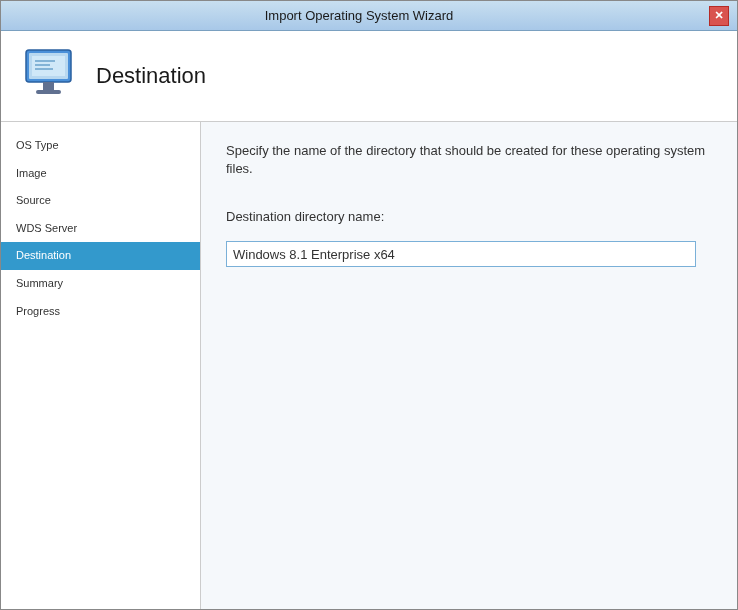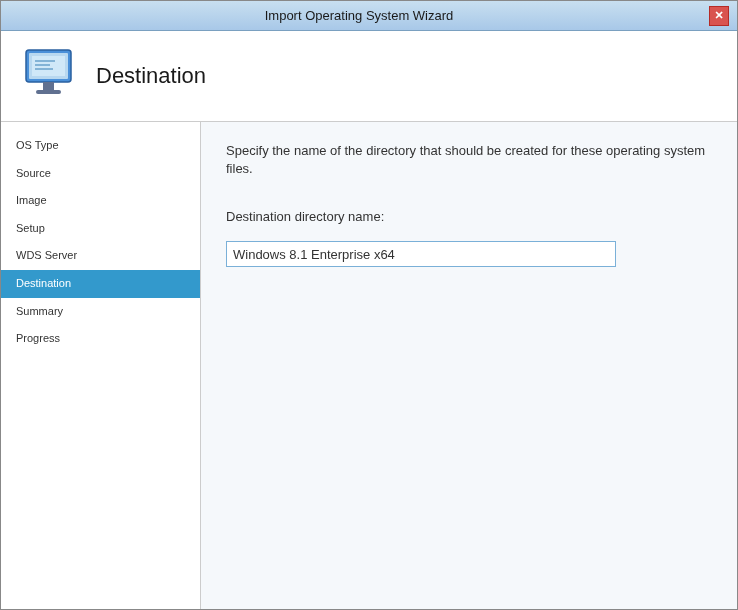--- a/index.html
+++ b/index.html
@@ -106,21 +106,21 @@
       color: #333;
       margin-bottom: 31px;
       line-height: 1.4;
     }
     .field-label {
       font-size: 13px;
       color: #333;
       margin-bottom: 17px;
     }
     .text-input {
-      width: 390px;
+      width: 470px;
       height: 26px;
       border: 1px solid #7ab0d8;
       padding: 2px 6px;
       font-size: 13px;
       background: white;
       outline: none;
       color: #333;
     }
     .footer {
       background: #f0f0f0;
@@ -186,23 +186,22 @@
         <rect x="14" y="22" width="18" height="2" fill="#5090c0" opacity="0.6"></rect>
       </svg>
     </div>
     <div class="header-title">Destination</div>
   </div>
 
   <div class="content-area">
 
     <div class="sidebar">
       <div class="sidebar-item">OS Type</div>
+      <div class="sidebar-item">Image</div>
       <div class="sidebar-item">Source</div>
-      <div class="sidebar-item">Image</div>
-      <div class="sidebar-item">Setup</div>
       <div class="sidebar-item">WDS Server</div>
       <div class="sidebar-item active">Destination</div>
       <div class="sidebar-item">Summary</div>
       <div class="sidebar-item">Progress</div>
     </div>
 
     <div class="main-content">
       <div class="instruction-text">Specify the name of the directory that should be created for these operating system files.</div>
       <div class="field-label">Destination directory name:</div>
       <input class="text-input" type="text" value="Windows 8.1 Enterprise x64" style="">

